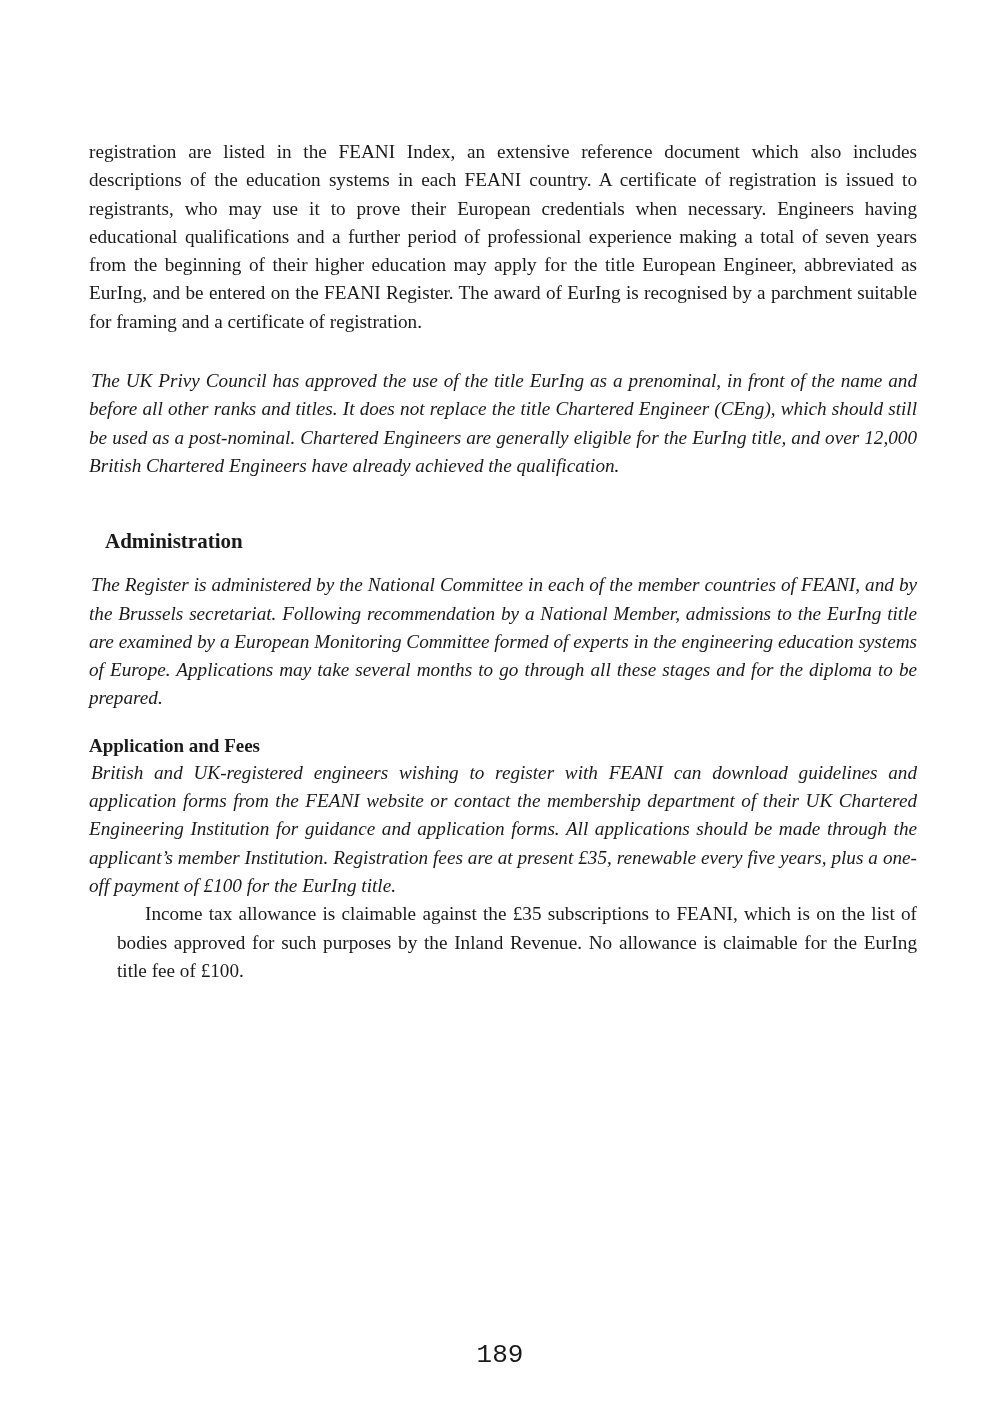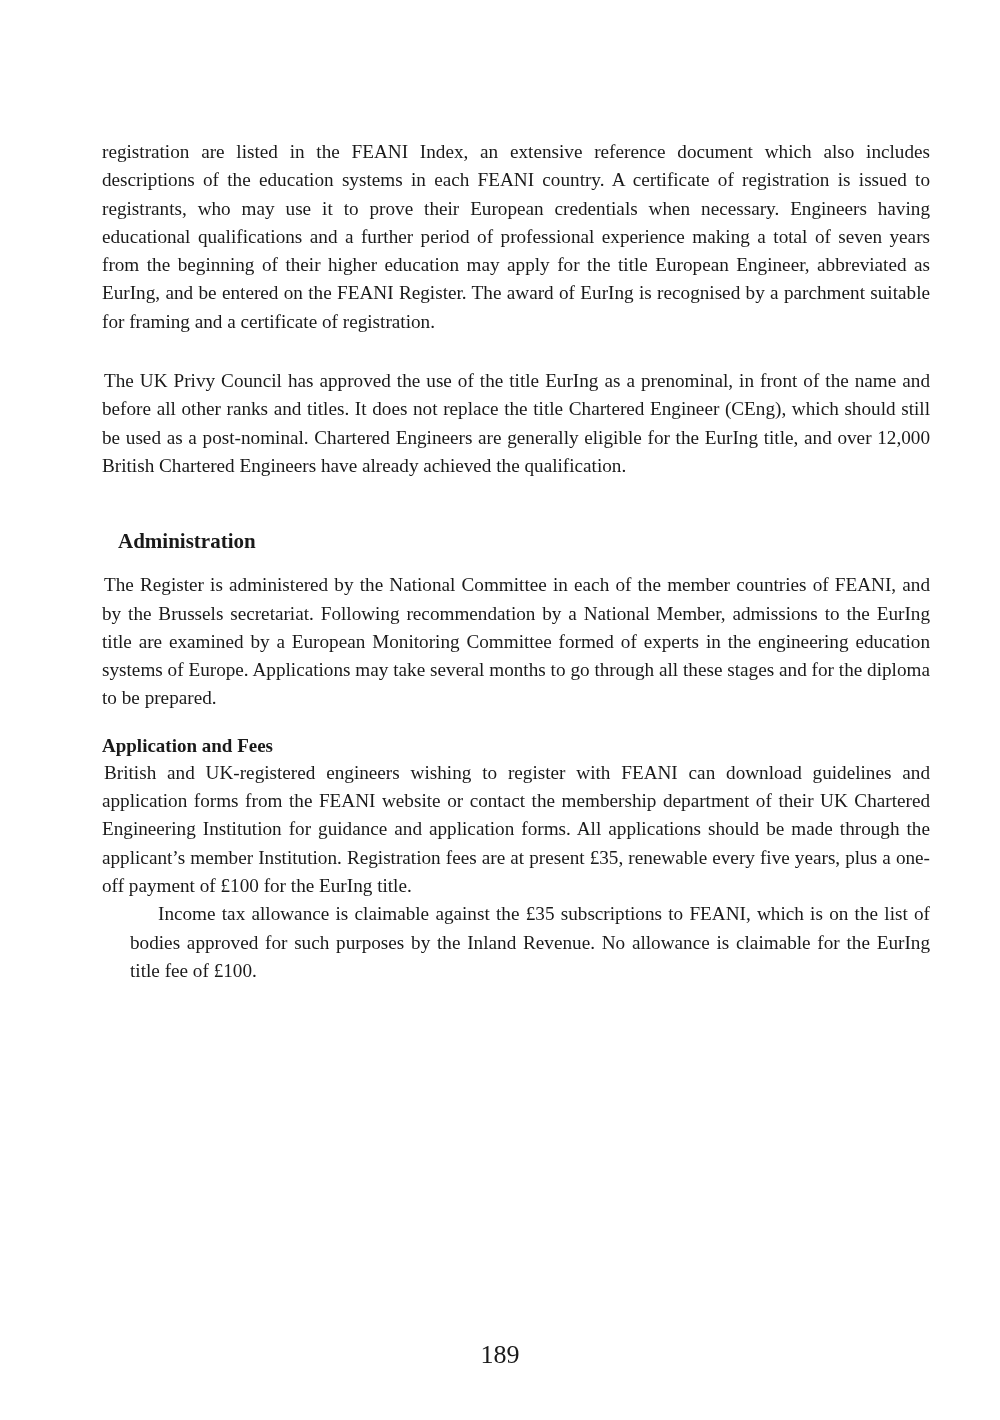--- a/index.html
+++ b/index.html
@@ -10,32 +10,33 @@
     body {
       width: 1000px;
       height: 1420px;
       position: relative;
       overflow: hidden;
       font-family: "Liberation Serif", "DejaVu Serif", serif;
       color: #1a1a1a;
     }
     .page {
       position: absolute;
-      left: 102px;
+      left: 89px;
       top: 138px;
       width: 828px;
     }
     .para {
       font-size: 19.2px;
       line-height: 28.3px;
       text-align: justify;
       margin: 0;
     }
     .para.indent {
       text-indent: 2px;
+      font-style: italic;
     }
     .para.indent-sm {
       text-indent: 28px;
       margin-left: 28px;
     }
     .gap-lg { height: 31px; }
     .gap-md { height: 20px; }
     h2.section {
       font-size: 21px;
       font-weight: bold;
@@ -48,21 +49,21 @@
       margin: 0;
       line-height: 26px;
     }
     .page-number {
       position: absolute;
       top: 1340px;
       left: 0;
       width: 1000px;
       text-align: center;
       font-size: 26px;
-      font-family: Liberation Serif, serif;
+      font-family: Liberation Mono, monospace;
     }
   </style>
 </head>
 <body>
 
 <div class="page">
   <p class="para">registration are listed in the FEANI Index, an extensive reference document which also includes descriptions of the education systems in each FEANI country. A certificate of registration is issued to registrants, who may use it to prove their European credentials when necessary. Engineers having educational qualifications and a further period of professional experience making a total of seven years from the beginning of their higher education may apply for the title European Engineer, abbreviated as EurIng, and be entered on the FEANI Register. The award of EurIng is recognised by a parchment suitable for framing and a certificate of registration.</p>
 
   <div class="gap-lg"></div>
 

